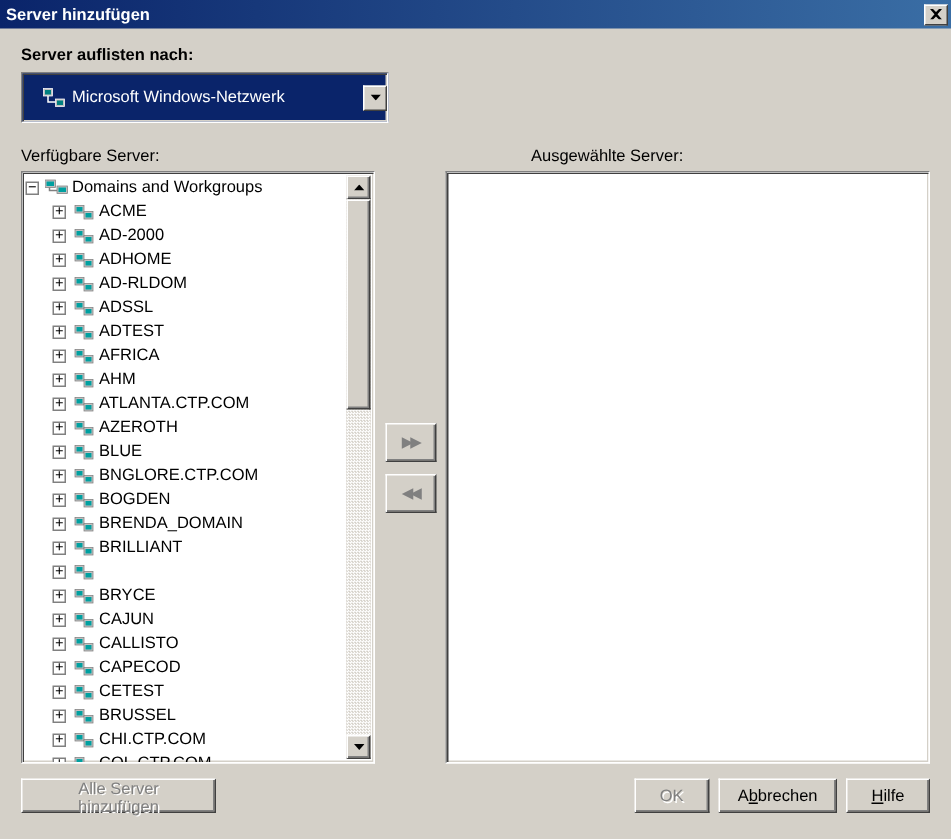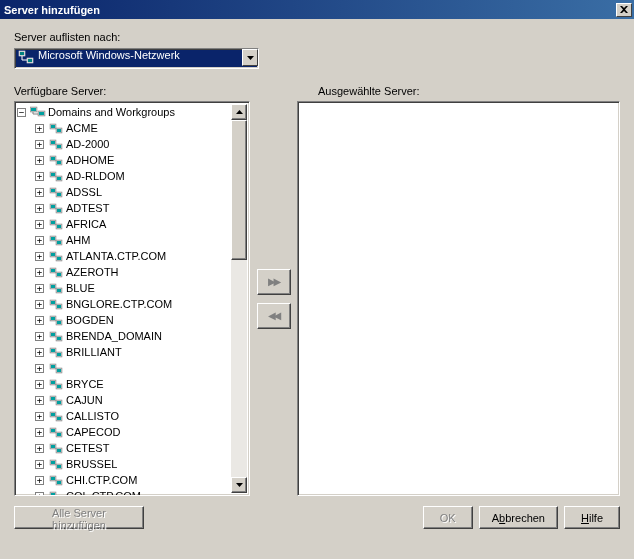--- a/index.html
+++ b/index.html
@@ -35,31 +35,32 @@
   justify-content: center;
   cursor: pointer;
   font-weight: normal;
 }
 .content {
   padding: 12px 14px 10px 14px;
 }
 .row { display: flex; }
 .left-col { width: 250px; margin-right: 18px; }
 .right-col { flex: 1; }
-.label { margin-bottom: 5px; display: block; }
+.label { margin-bottom: 5px; display: block; font-weight: bold; }
 .dropdown {
   width: 245px;
-  height: 21px;
+  height: 34px;
   background: #0a246a;
   border: 1px solid;
   border-color: #808080 #fff #fff #808080;
   box-shadow: inset 1px 1px 0 #404040, inset -1px -1px 0 #d4d0c8;
   display: flex;
+  align-items: center;
   color: white;
-  padding-left: 3px;
+  padding-left: 13px;
 }
 .dropdown .icon-slot {
   width: 16px; height: 16px;
   display: inline-flex;
   align-items: center;
   justify-content: center;
   margin-right: 4px;
 }
 .dropdown .dd-text { flex: 1; }
 .dropdown .dd-btn {
@@ -250,21 +251,21 @@
             </svg>
         </div>
       </div>
     </div>
   </div>
 
   <div class="row">
     <div class="left-col">
       <span class="section-label">Verfügbare Server:</span>
     </div>
-    <div class="right-col" style="margin-left:36px;">
+    <div class="right-col" style="margin-left:72px;">
       <span class="section-label">Ausgewählte Server:</span>
     </div>
   </div>
 
   <div class="row">
     <div class="tree-container">
       <div class="tree-body">
         <div class="tree-root">
           <span class="expander">−</span>
           <span class="root-icon">

